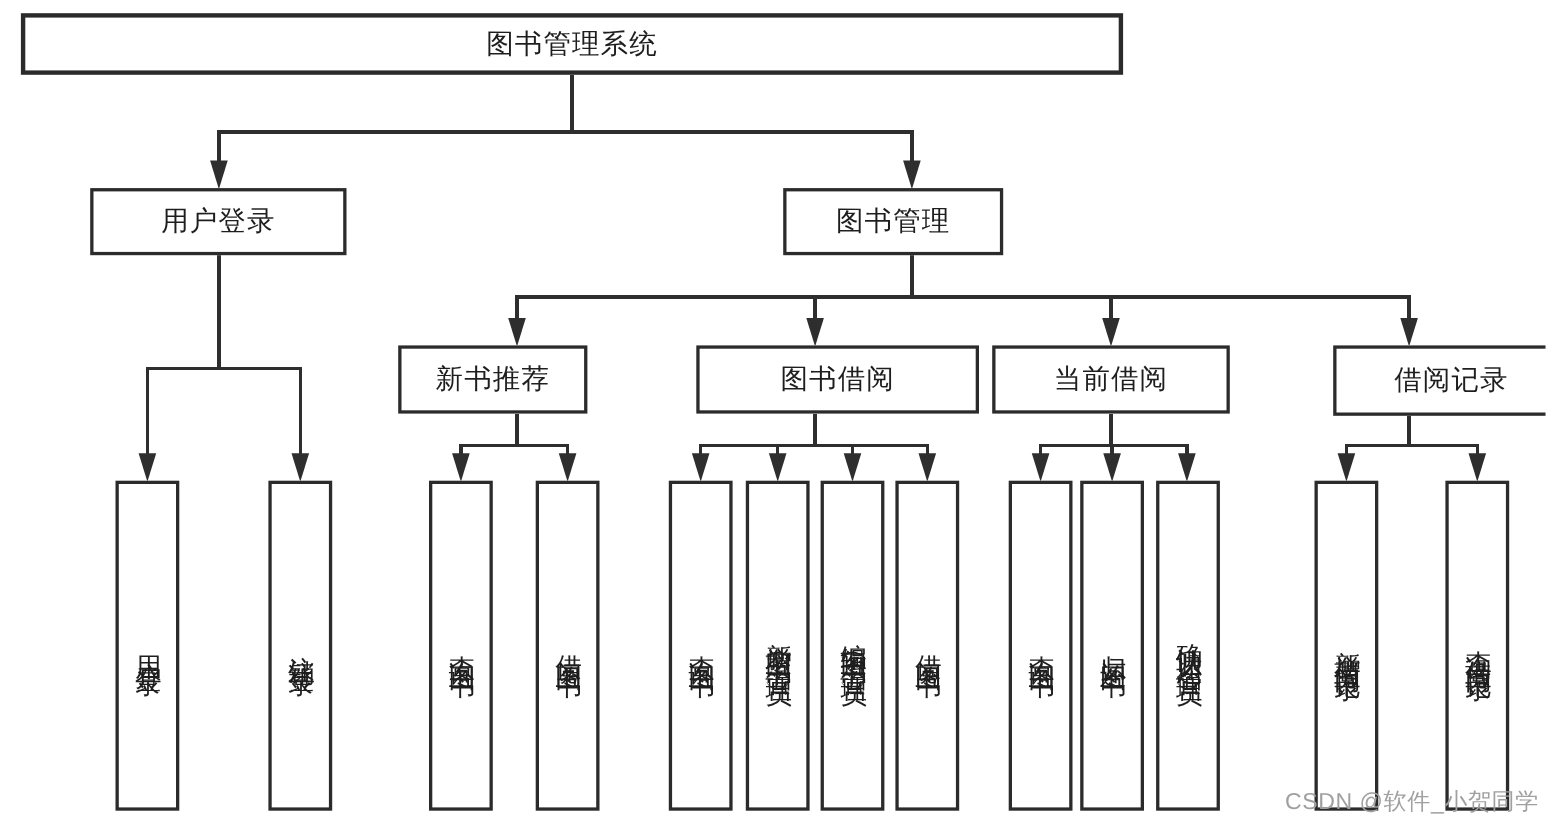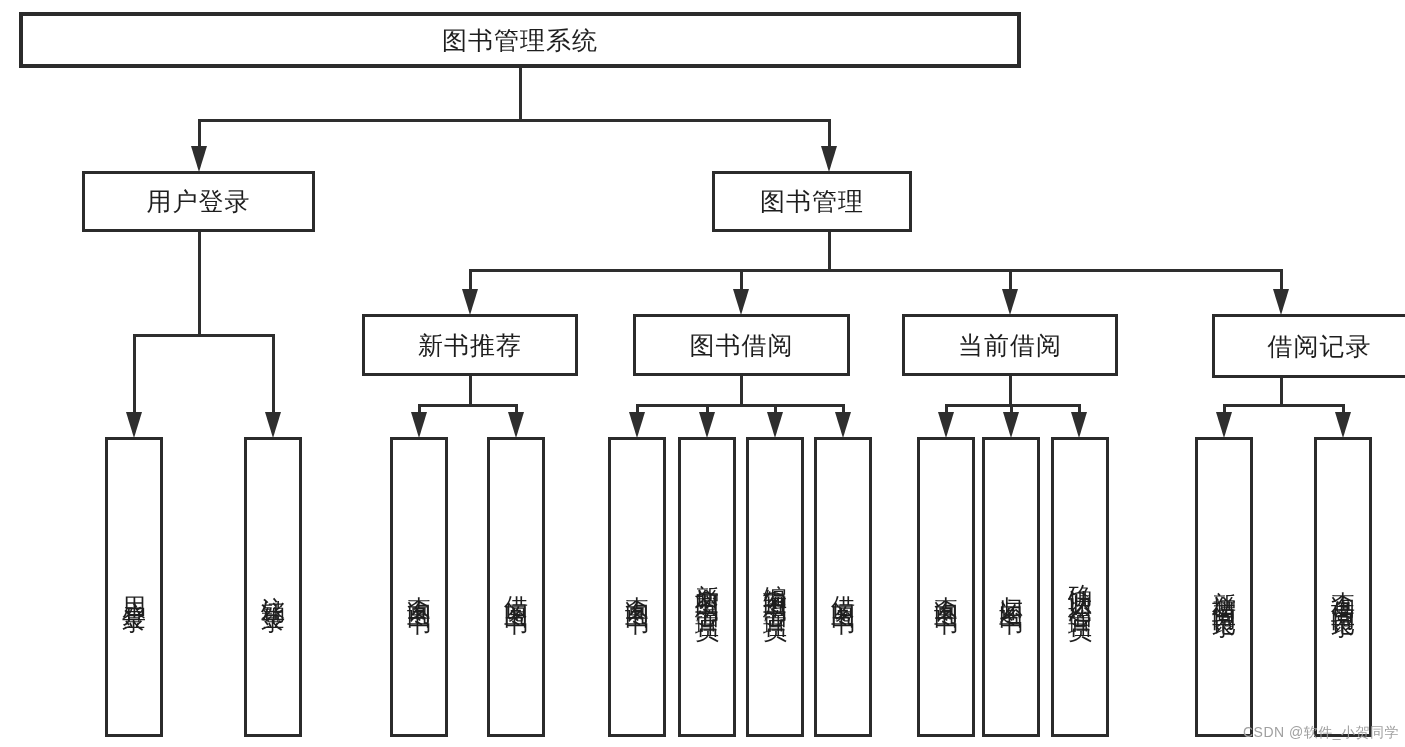--- a/index.html
+++ b/index.html
@@ -52,21 +52,21 @@
   .node.leaf .vtext {
     writing-mode: vertical-rl;
     text-orientation: mixed;
     letter-spacing: 5px;
     line-height: 1;
   }
   .watermark {
     position: absolute;
     right: 6px;
     bottom: 5px;
-    font-size: 14px;
+    font-size: 21px;
     color: var(--watermark-color);
     letter-spacing: 0.5px;
     white-space: nowrap;
   }
 </style>
 </head>
 <body>
 
 <div class="canvas">
 
@@ -140,24 +140,24 @@
     <span>图书管理系统</span>
   </div>
 
   <div class="node" style="left:82px; top:171px; width:233px; height:61px;">
     <span>用户登录</span>
   </div>
   <div class="node" style="left:712px; top:171px; width:200px; height:61px;">
     <span>图书管理</span>
   </div>
 
-  <div class="node" style="left:362px; top:314px; width:216px; height:62px;">
+  <div class="node" style="left:362px; top:314px; width:172px; height:62px;">
     <span>新书推荐</span>
   </div>
-  <div class="node" style="left:633px; top:314px; width:217px; height:62px;">
+  <div class="node" style="left:633px; top:314px; width:257px; height:62px;">
     <span>图书借阅</span>
   </div>
   <div class="node" style="left:902px; top:314px; width:216px; height:62px;align-items:center;">
     <span>当前借阅</span>
   </div>
   <div class="node" style="left:1212px; top:314px; width:215px; height:64px;">
     <span>借阅记录</span>
   </div>
 
   <div class="node leaf" style="left:105px;">

